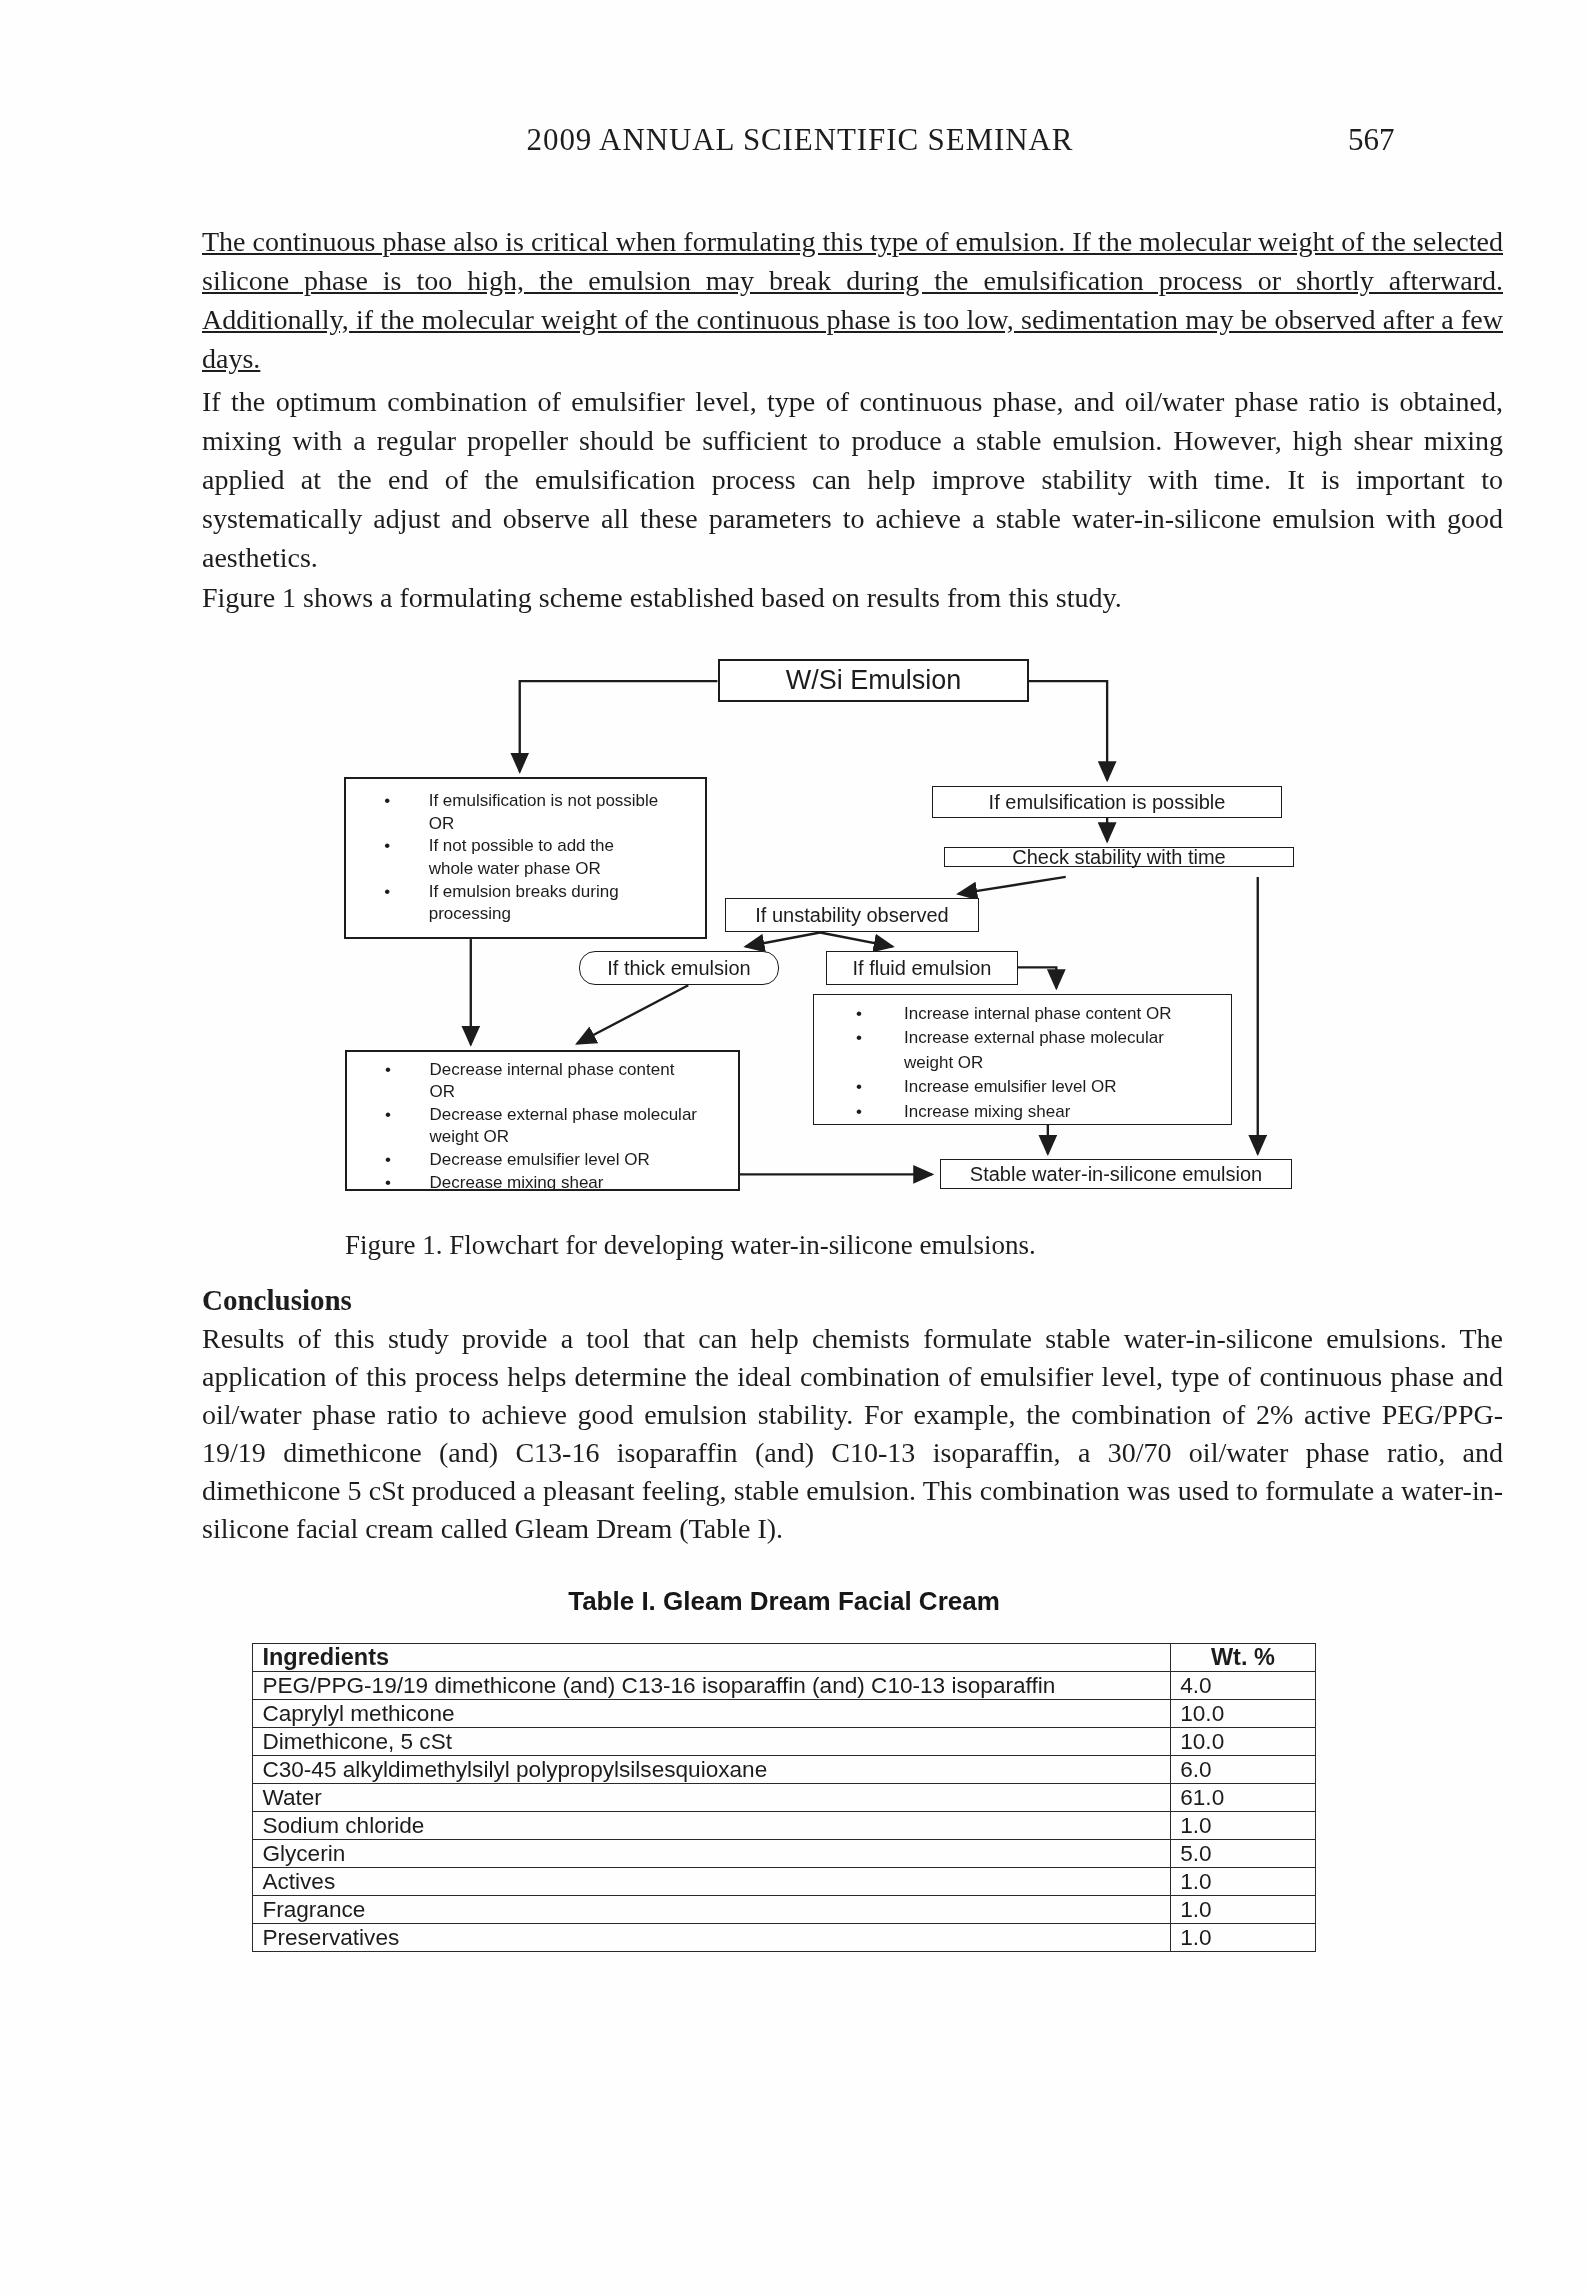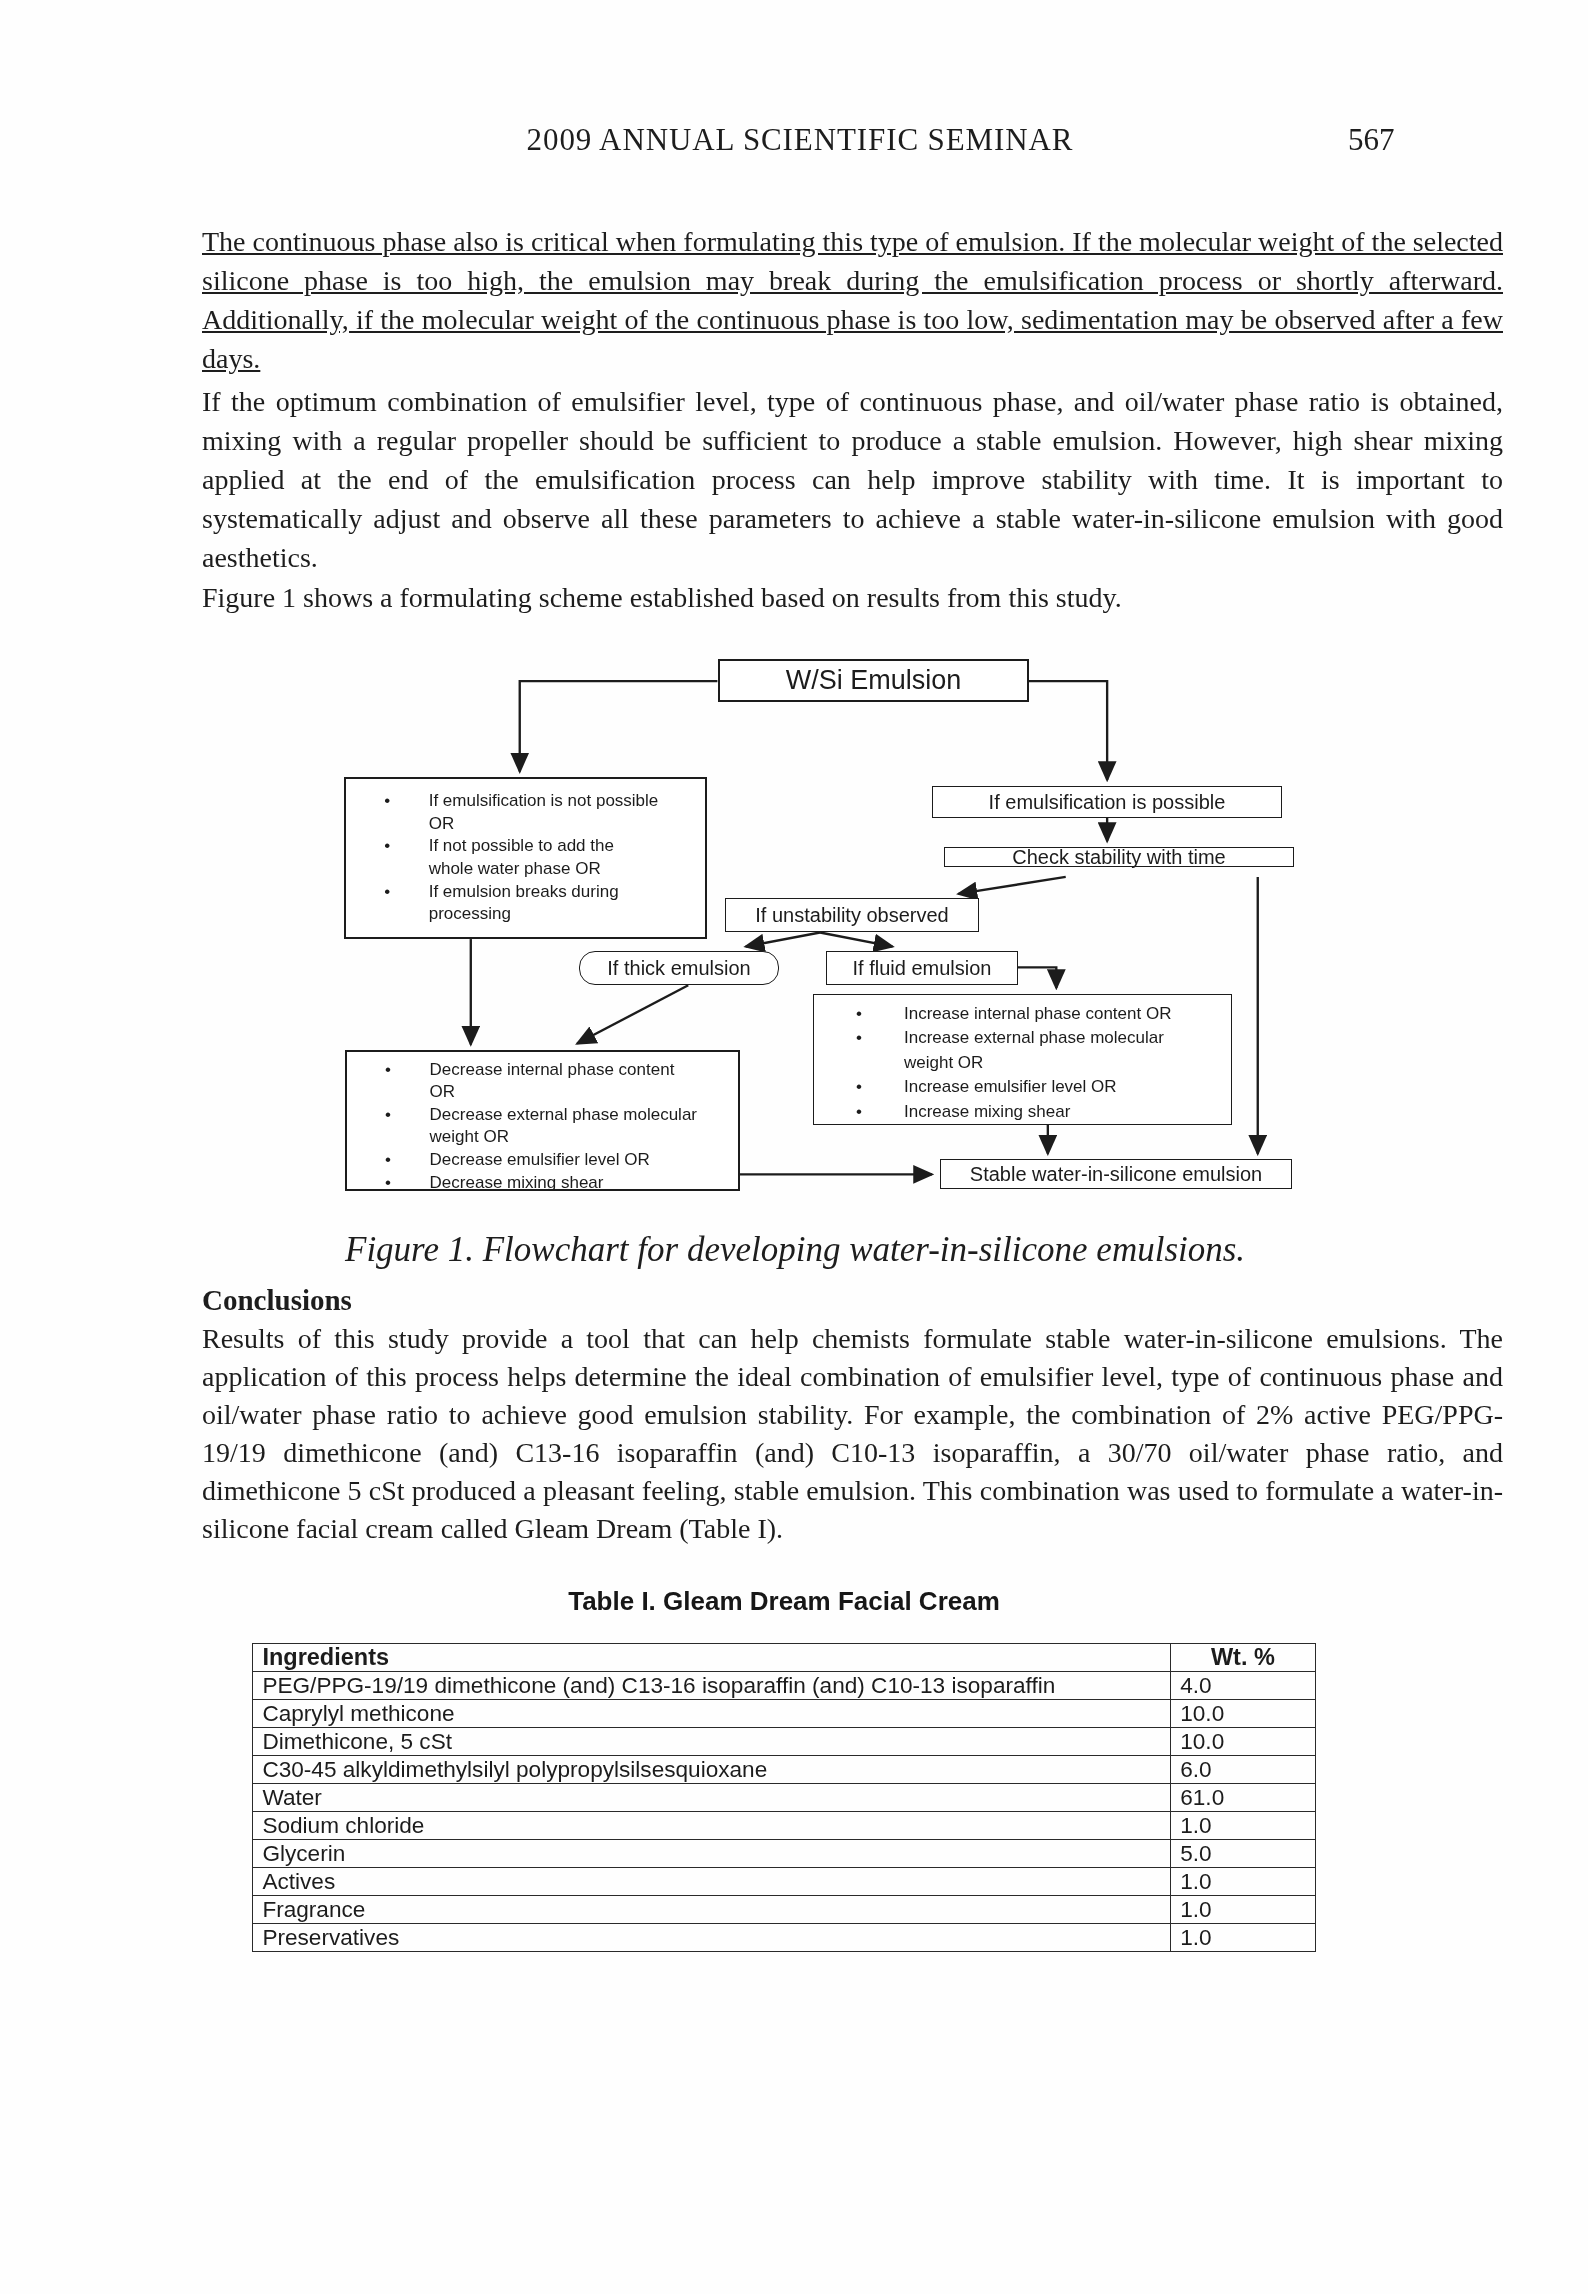--- a/index.html
+++ b/index.html
@@ -39,21 +39,21 @@
   .cond-box .bullet{flex:0 0 83px;text-align:center;}
   #fc-notpossible{left:4.7px;top:127px;width:363px;height:162px;padding-top:11.3px;}
   #fc-notpossible .cond-text{flex:1;padding-right:43px;}
   #fc-increase{left:474px;top:344px;width:419px;height:131px;padding-top:6.6px;border-width:1.9px;}
   #fc-increase ul{line-height:24.5px;}
   #fc-increase .bullet{flex:0 0 90px;}
   #fc-increase .cond-text{flex:1;padding-right:22.6px;}
   #fc-decrease{left:5.6px;top:400px;width:395px;height:141px;padding-top:6.6px;}
   #fc-decrease .cond-text{flex:1;padding-right:38px;}
 
-  .fig-caption{position:absolute;left:345px;top:1230px;font-style:italic;font-size:35px;}
+  .fig-caption{position:absolute;left:345px;top:1230px;font-size:27px;}
 
   .concl-head{position:absolute;left:202px;top:1284px;font-size:29px;font-weight:bold;}
   .concl-body{position:absolute;left:202px;top:1320px;width:1301px;font-size:28px;
               line-height:38px;text-align:justify;}
 
   
   .tbl-title{position:absolute;left:252px;top:1586px;width:1064px;text-align:center;
              font-family:"Liberation Sans",sans-serif;font-weight:bold;font-size:26px;color:#171717;}
   .ing-table{position:absolute;left:252px;top:1643px;width:1064px;border-collapse:collapse;
              font-family:"Liberation Sans",sans-serif;font-size:22.6px;color:#1c1c1c;}

